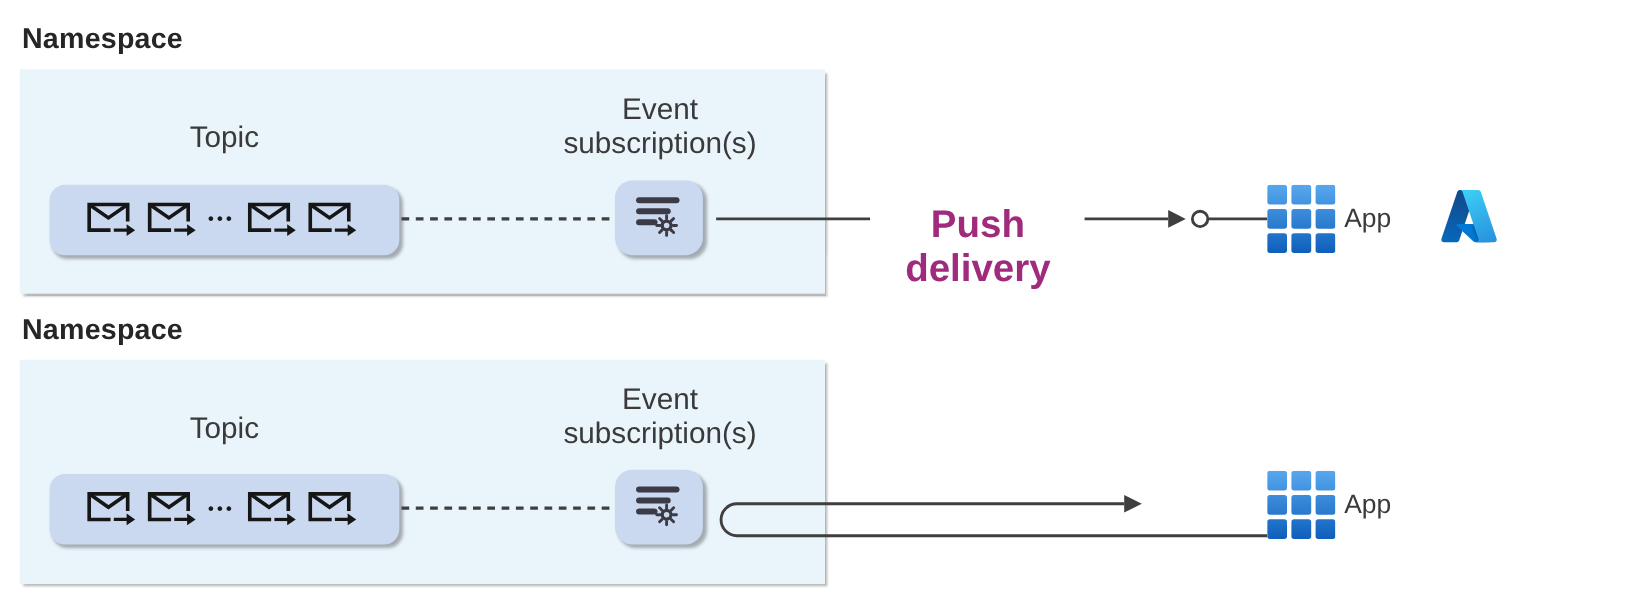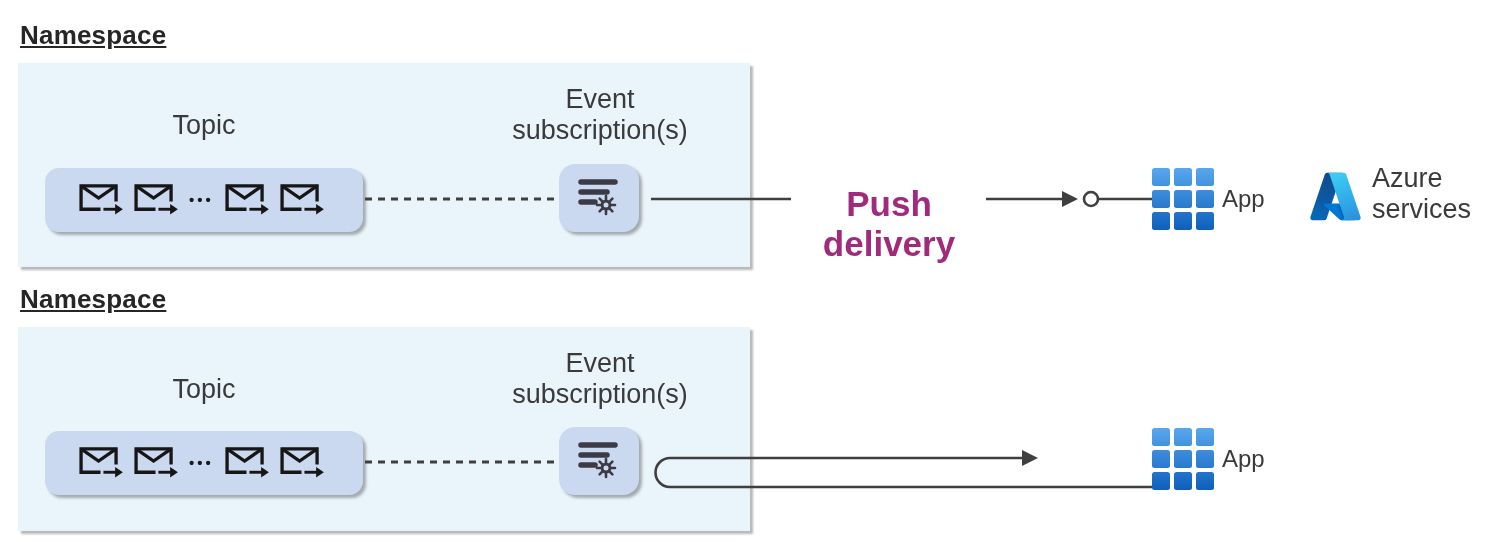--- a/index.html
+++ b/index.html
@@ -4,21 +4,21 @@
 <style>
   :root{
     --accent:#A02B7D; --line:#3F3F3F; --namespace-fill:#EAF4FB;
     --node-fill:#CBD9F0; --text:#3A3A3A; --title:#262626;
   }
   *{box-sizing:border-box;margin:0;padding:0;}
   html,body{width:1489px;height:556px;background:#ffffff;overflow:hidden;
     font-family:"Liberation Sans", sans-serif;}
   .abs{position:absolute;}
   .stage{position:relative;width:1489px;height:556px;}
-  .ns-label{font-size:26px;font-weight:bold;color:var(--title);letter-spacing:.2px;text-decoration:underline;}
+  .ns-label{font-size:26px;font-weight:bold;color:var(--title);letter-spacing:.2px;}
   .ns-box{width:732px;height:204px;background:var(--namespace-fill);
     box-shadow:3px 3px 2px rgba(0,0,0,.28);}
   .node-label{font-size:27px;color:var(--text);text-align:center;line-height:31px;}
   .topic-box{width:318px;height:64px;background:var(--node-fill);border-radius:14px;
     box-shadow:3px 3px 3px rgba(0,0,0,.3);display:flex;align-items:center;
     padding-left:33px;gap:9px;}
   .sub-box{width:80px;height:68px;background:var(--node-fill);border-radius:16px;
     box-shadow:3px 3px 3px rgba(0,0,0,.3);display:flex;align-items:center;justify-content:center;}
   .delivery{font-size:35px;font-weight:bold;color:var(--accent);text-align:center;}
   .dots{font-size:15px;font-weight:bold;color:#1a1a1a;letter-spacing:3px;
@@ -162,24 +162,20 @@
         <stop offset="0" stop-color="#3ccbf4"></stop>
           <stop offset="1" stop-color="#2892df"></stop>
       </linearGradient>
     </defs>
     <path fill="url(#az-a)" d="M33.338 6.544h26.038l-27.03 80.087a4.152 4.152 0 0 1-3.933 2.824H8.149a4.145 4.145 0 0 1-3.928-5.47L29.404 9.368a4.152 4.152 0 0 1 3.934-2.824z"></path>
     <path fill="#0078d4" d="M71.175 60.261h-41.29a1.911 1.911 0 0 0-1.305 3.309l26.532 24.764a4.171 4.171 0 0 0 2.846 1.121h23.38z"></path>
     <path fill="url(#az-b)" d="M33.338 6.544a4.118 4.118 0 0 0-3.943 2.879L4.252 83.917a4.14 4.14 0 0 0 3.908 5.538h18.786a4.443 4.443 0 0 0 3.41-2.9l4.531-13.355 16.19 15.1a3.832 3.832 0 0 0 2.41 1.155h21.052L65.3 63.06l-26.9.063z"></path>
     <path fill="url(#az-c)" d="M66.595 9.364a4.145 4.145 0 0 0-3.928-2.82H33.648a4.146 4.146 0 0 1 3.928 2.82l25.184 74.62a4.146 4.146 0 0 1-3.928 5.472h29.02a4.146 4.146 0 0 0 3.927-5.472z"></path>
   </svg>
 
-  <div class="abs node-label" style="left:1372px;top:163px;width:110px;text-align:left;">
-    <div>Azure</div>
-    <div>services</div>
-  </div>
 
   <div class="abs ns-label" style="left:20px;top:284px;">Namespace</div>
 
   <div class="abs ns-box" style="left:18px;top:327px;"></div>
 
   <div class="abs node-label" style="left:44px;top:374px;width:320px;">Topic</div>
 
   <div class="abs topic-box" style="left:45px;top:431px;">
     <span class="envelope">
   <svg width="46" height="35" viewBox="0 0 47 36">

